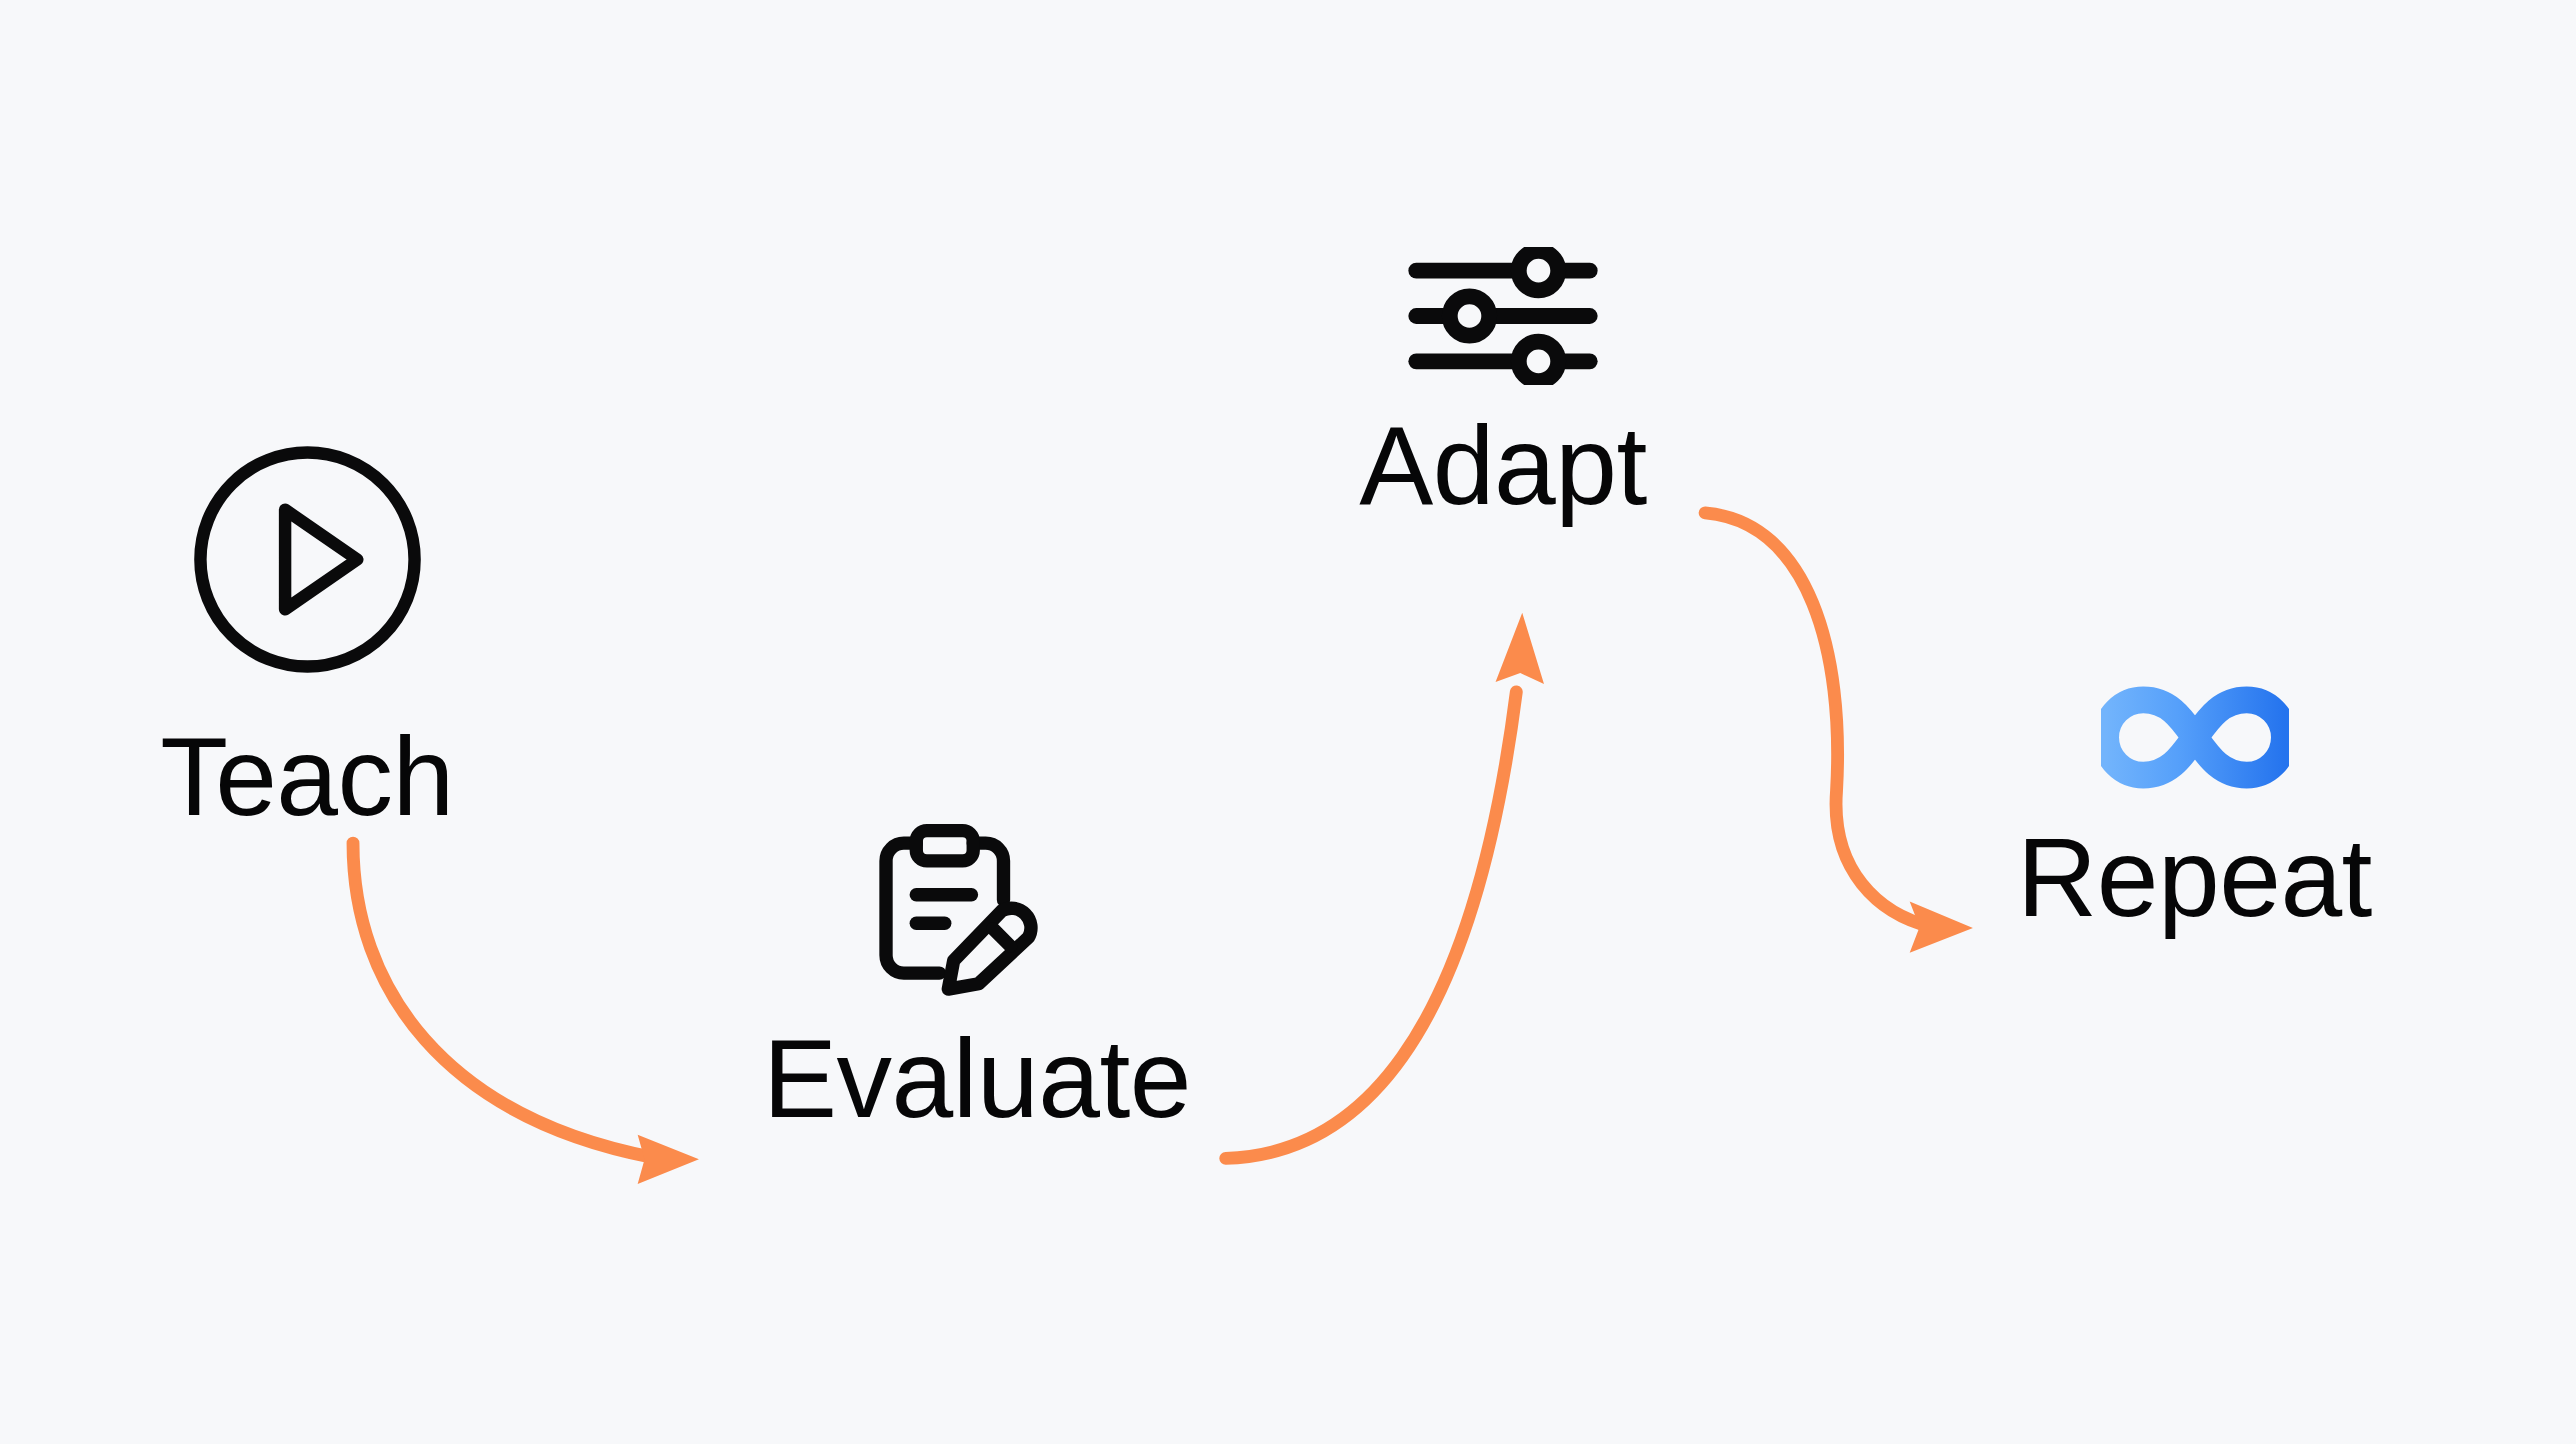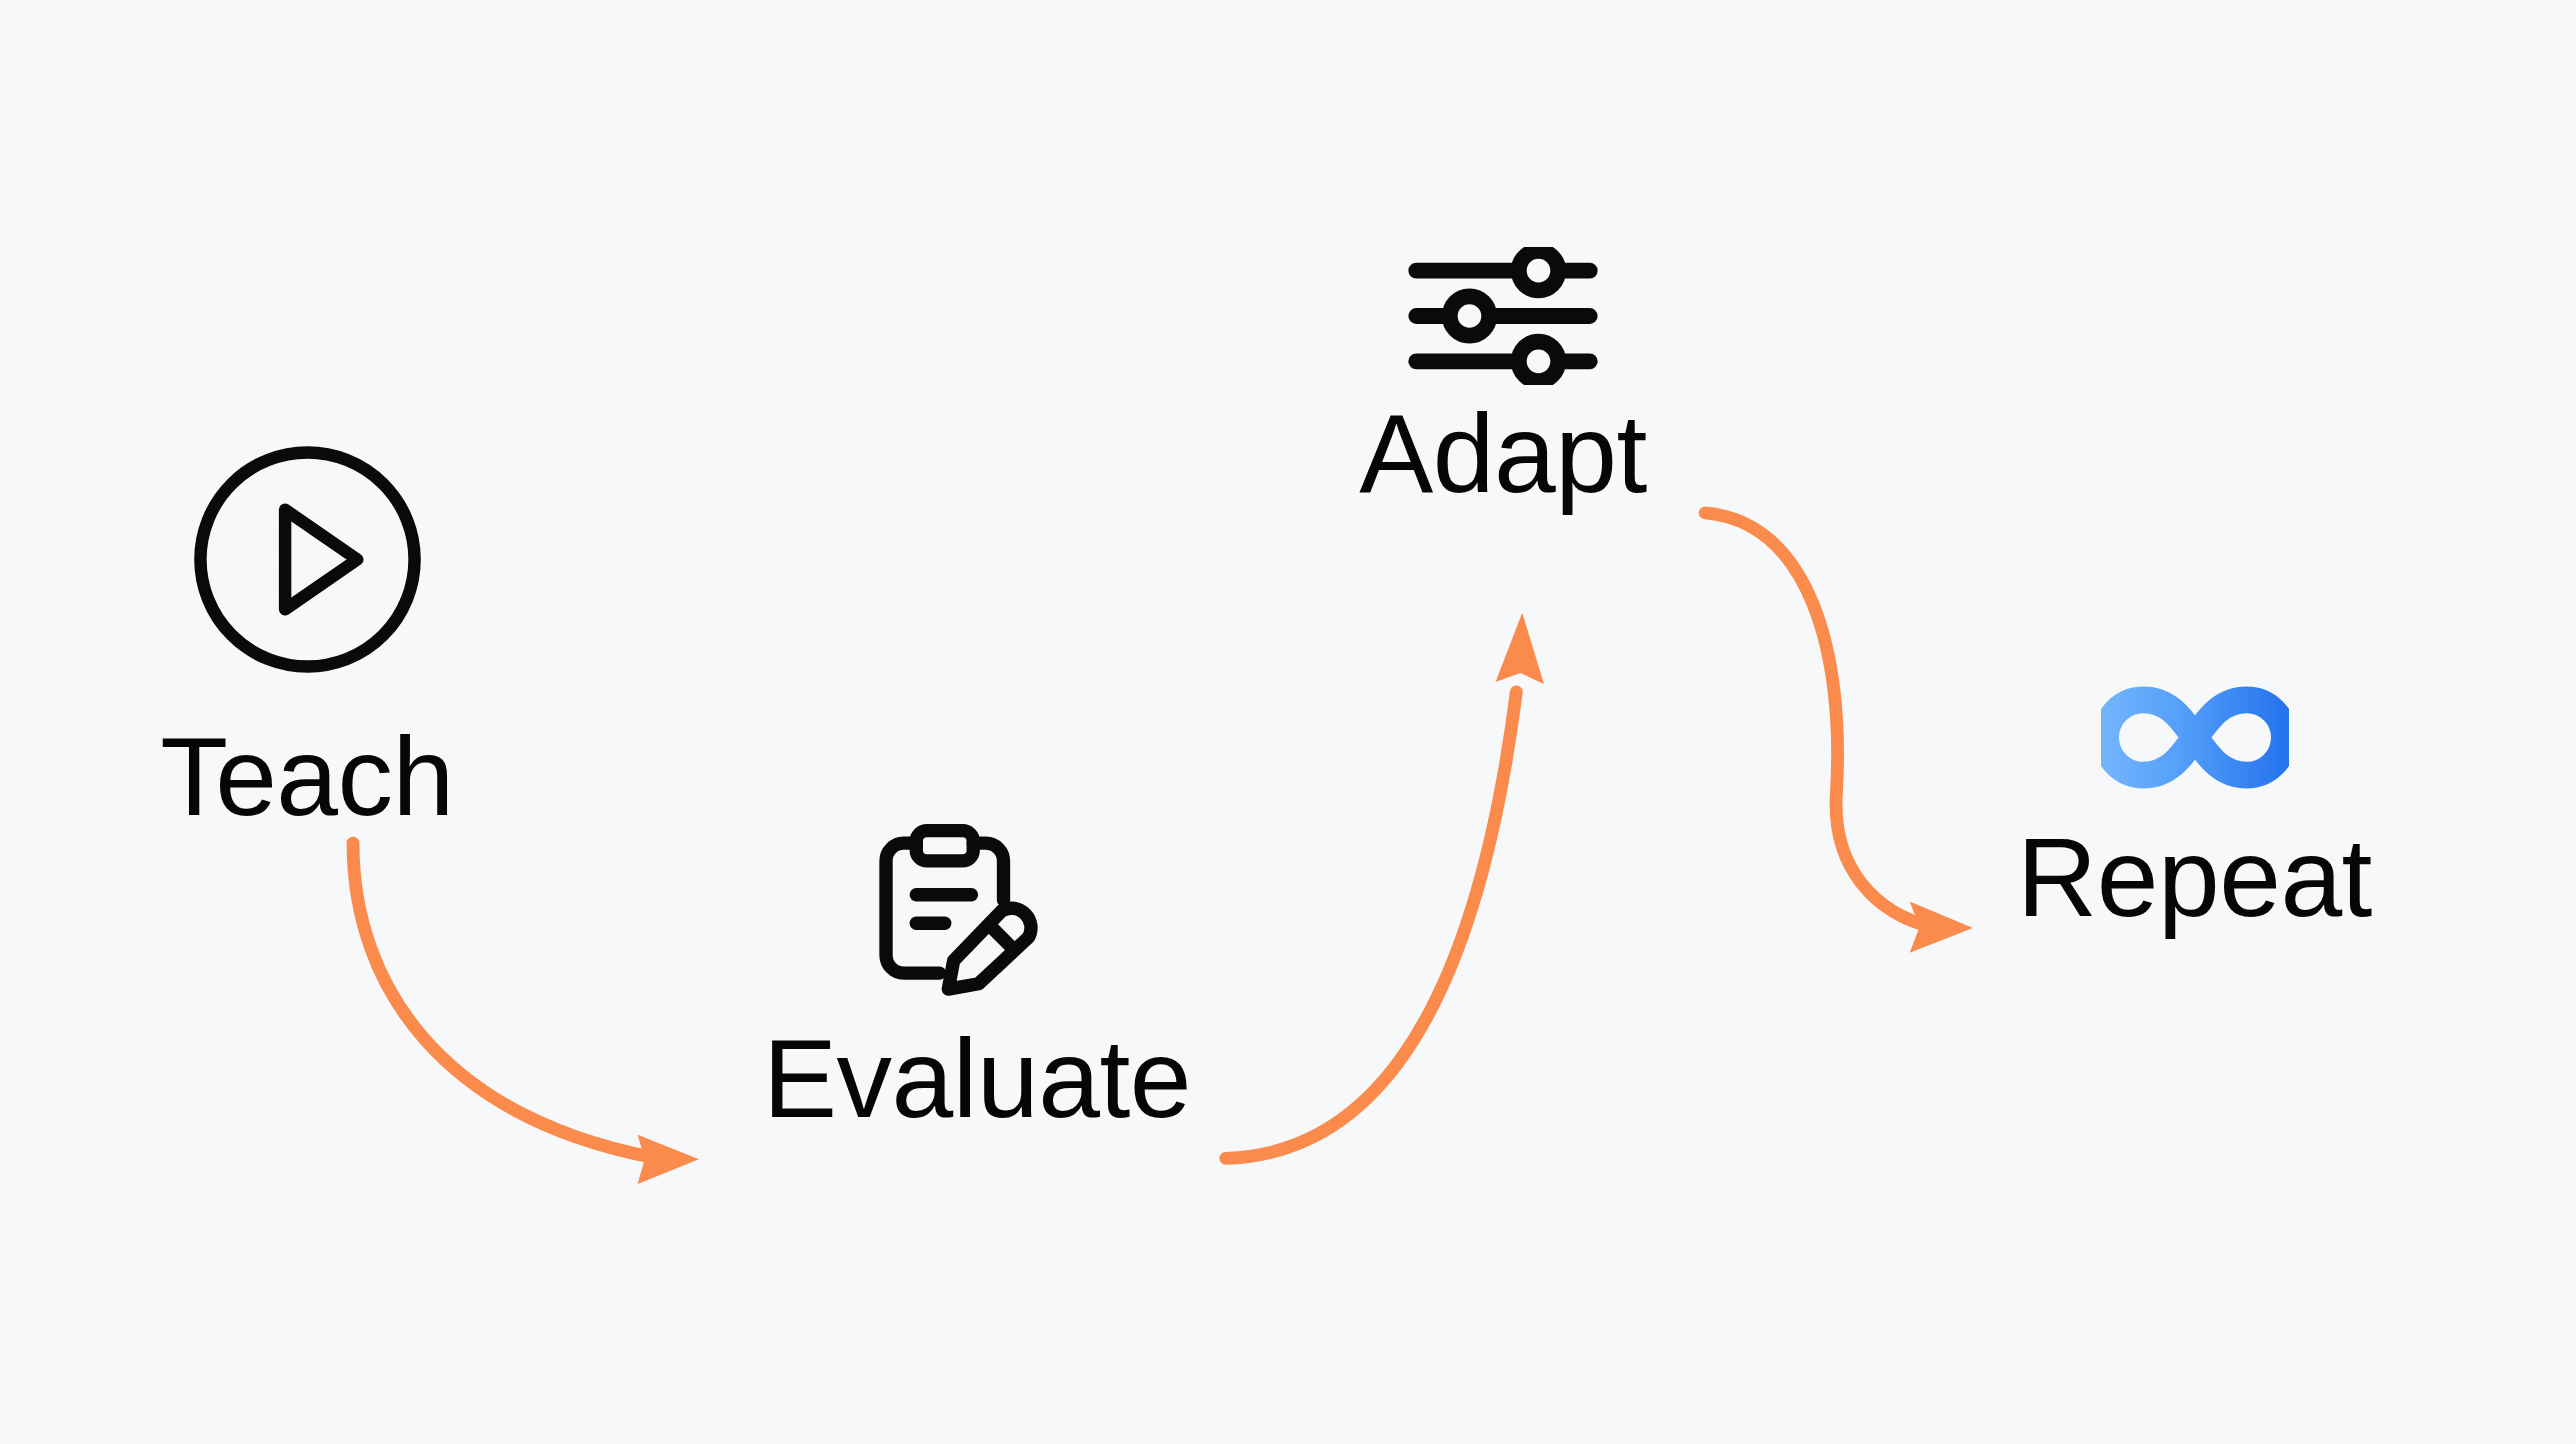--- a/index.html
+++ b/index.html
@@ -70,21 +70,21 @@
     margin-left: 36px;
   }
 
   #node-adapt {
     left: 1325px;
     top: 247px;
     width: 356px;
   }
   #node-adapt .node-label {
     font-size: 111px;
-    margin-top: 14px;
+    margin-top: 26px;
   }
 
   #node-repeat {
     left: 1987px;
     top: 682px;
     width: 415px;
   }
   #node-repeat .node-label {
     font-size: 111px;
     margin-top: 30px;

